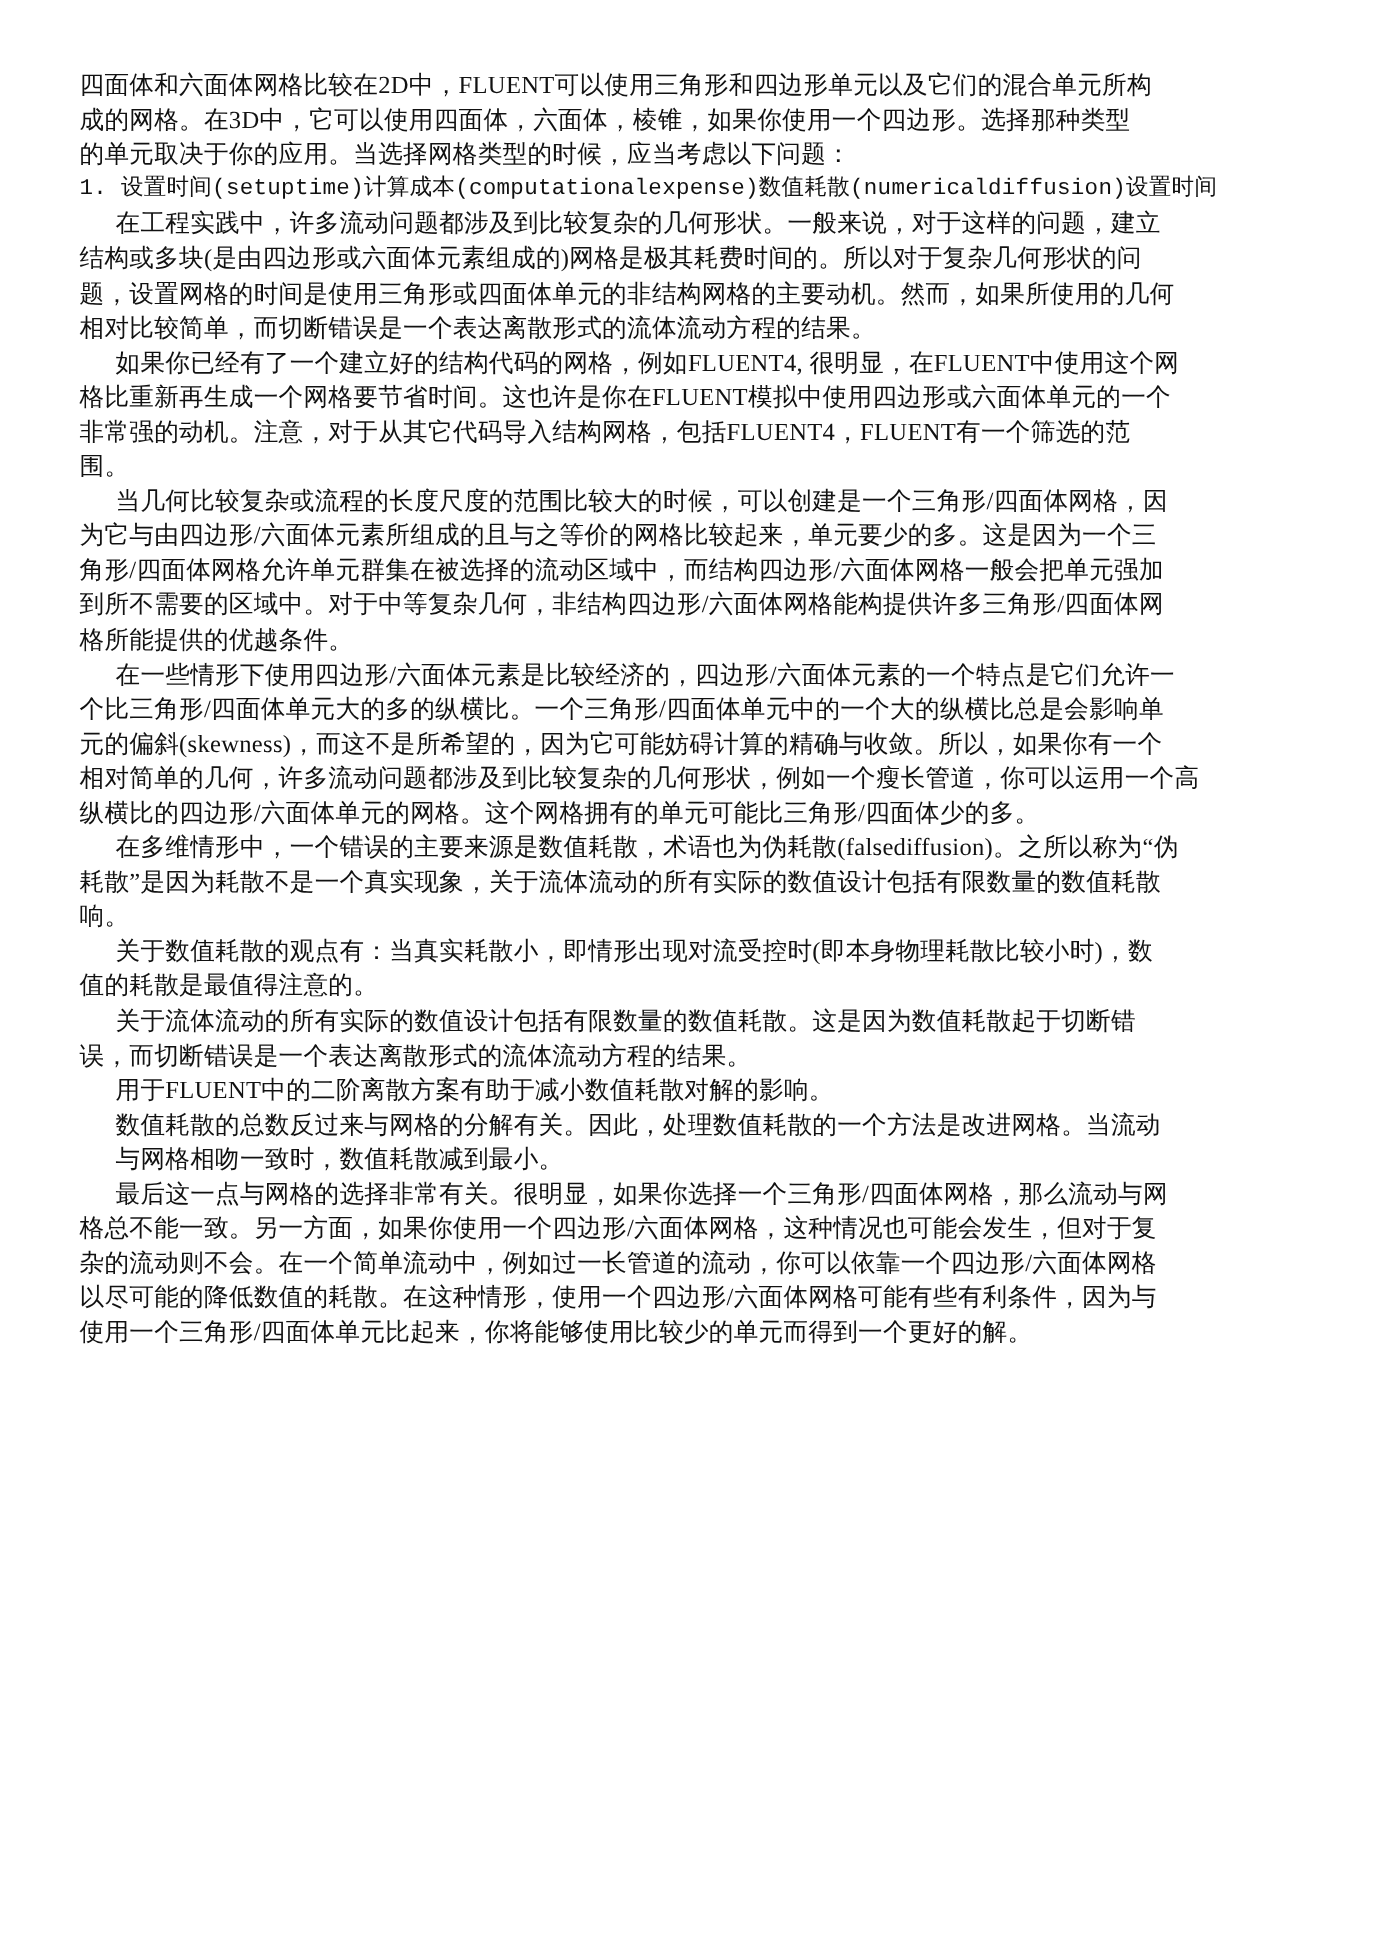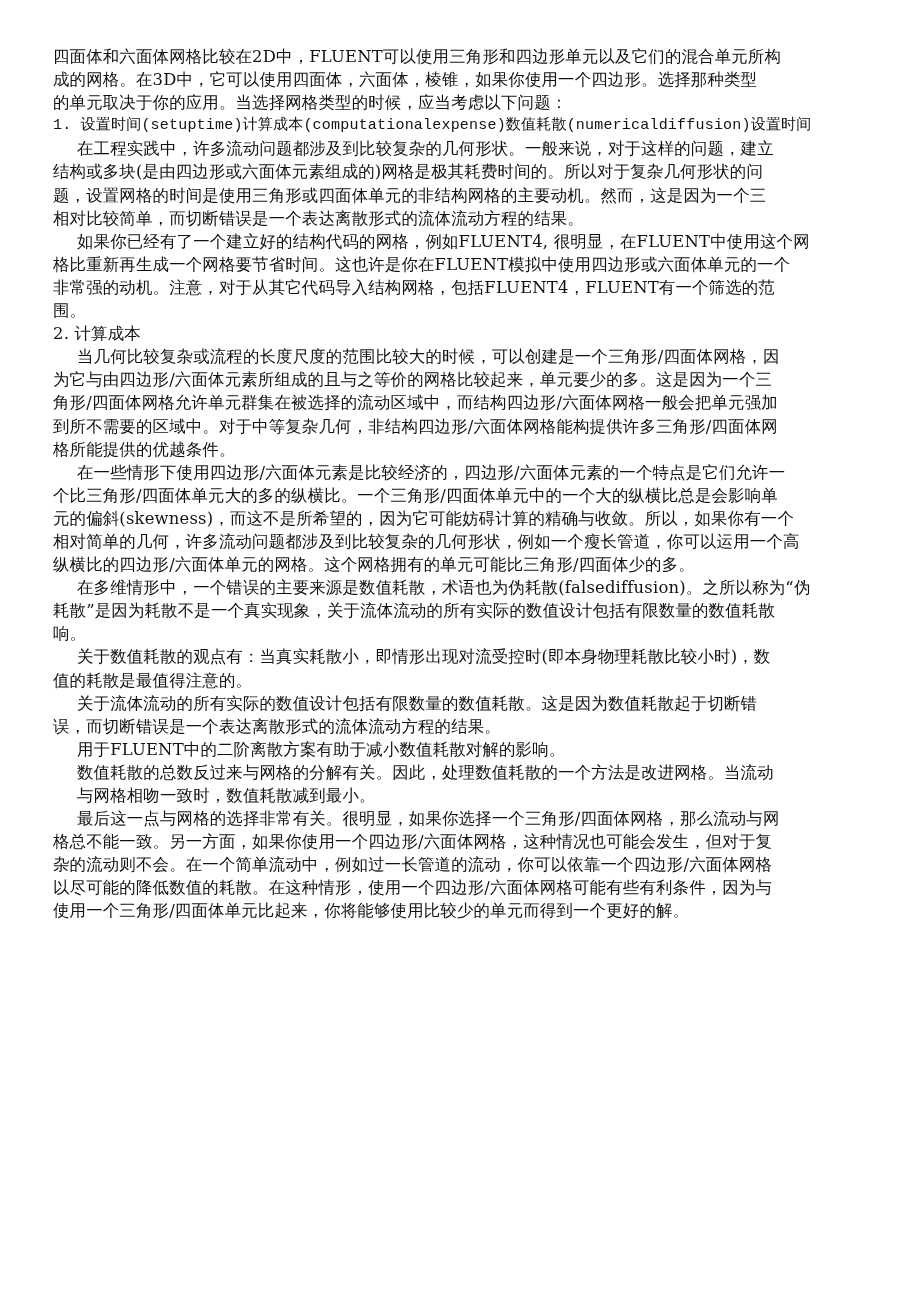--- a/index.html
+++ b/index.html
@@ -2,41 +2,40 @@
 <html><head>
 <meta charset="utf-8">
 <style>
   html, body { margin: 0; padding: 0; background: #ffffff; }
   body { width: 920px; height: 1302px; position: relative; overflow: hidden; }
   .page {
     position: absolute; left: 53px; top: 45px; width: 820px;
     font-family: "DejaVu Serif", "Liberation Serif", serif;
     font-size: 16.4px; color: #111111; line-height: 23.1px;
   }
-  .line { display: block; white-space: nowrap; height: 23.1px; letter-spacing: 0.2px; }
+  .line { display: block; white-space: nowrap; height: 23.1px; letter-spacing: 0.2px; font-family: Liberation Serif, serif; }
   .indent { padding-left: 24px; }
   .mono { font-family: "Liberation Mono", "DejaVu Sans Mono", monospace; font-size: 15px; }
 </style>
 </head>
 <body>
 
 <div class="page" id="page">
     <div class="line">四面体和六面体网格比较在2D中，FLUENT可以使用三角形和四边形单元以及它们的混合单元所构</div>
     <div class="line">成的网格。在3D中，它可以使用四面体，六面体，棱锥，如果你使用一个四边形。选择那种类型</div>
     <div class="line">的单元取决于你的应用。当选择网格类型的时候，应当考虑以下问题：</div>
     <div class="line mono">1. 设置时间(setuptime)计算成本(computationalexpense)数值耗散(numericaldiffusion)设置时间</div>
     <div class="line indent">在工程实践中，许多流动问题都涉及到比较复杂的几何形状。一般来说，对于这样的问题，建立</div>
     <div class="line">结构或多块(是由四边形或六面体元素组成的)网格是极其耗费时间的。所以对于复杂几何形状的问</div>
-    <div class="line">题，设置网格的时间是使用三角形或四面体单元的非结构网格的主要动机。然而，这是因为一个三</div>
+    <div class="line">题，设置网格的时间是使用三角形或四面体单元的非结构网格的主要动机。然而，如果所使用的几何</div>
     <div class="line">相对比较简单，而切断错误是一个表达离散形式的流体流动方程的结果。</div>
     <div class="line indent">如果你已经有了一个建立好的结构代码的网格，例如FLUENT4, 很明显，在FLUENT中使用这个网</div>
     <div class="line">格比重新再生成一个网格要节省时间。这也许是你在FLUENT模拟中使用四边形或六面体单元的一个</div>
     <div class="line">非常强的动机。注意，对于从其它代码导入结构网格，包括FLUENT4，FLUENT有一个筛选的范</div>
     <div class="line">围。</div>
-    <div class="line">2. 计算成本</div>
     <div class="line indent">当几何比较复杂或流程的长度尺度的范围比较大的时候，可以创建是一个三角形/四面体网格，因</div>
     <div class="line">为它与由四边形/六面体元素所组成的且与之等价的网格比较起来，单元要少的多。这是因为一个三</div>
     <div class="line">角形/四面体网格允许单元群集在被选择的流动区域中，而结构四边形/六面体网格一般会把单元强加</div>
     <div class="line">到所不需要的区域中。对于中等复杂几何，非结构四边形/六面体网格能构提供许多三角形/四面体网</div>
     <div class="line">格所能提供的优越条件。</div>
     <div class="line indent">在一些情形下使用四边形/六面体元素是比较经济的，四边形/六面体元素的一个特点是它们允许一</div>
     <div class="line">个比三角形/四面体单元大的多的纵横比。一个三角形/四面体单元中的一个大的纵横比总是会影响单</div>
     <div class="line">元的偏斜(skewness)，而这不是所希望的，因为它可能妨碍计算的精确与收敛。所以，如果你有一个</div>
     <div class="line">相对简单的几何，许多流动问题都涉及到比较复杂的几何形状，例如一个瘦长管道，你可以运用一个高</div>
     <div class="line">纵横比的四边形/六面体单元的网格。这个网格拥有的单元可能比三角形/四面体少的多。</div>

